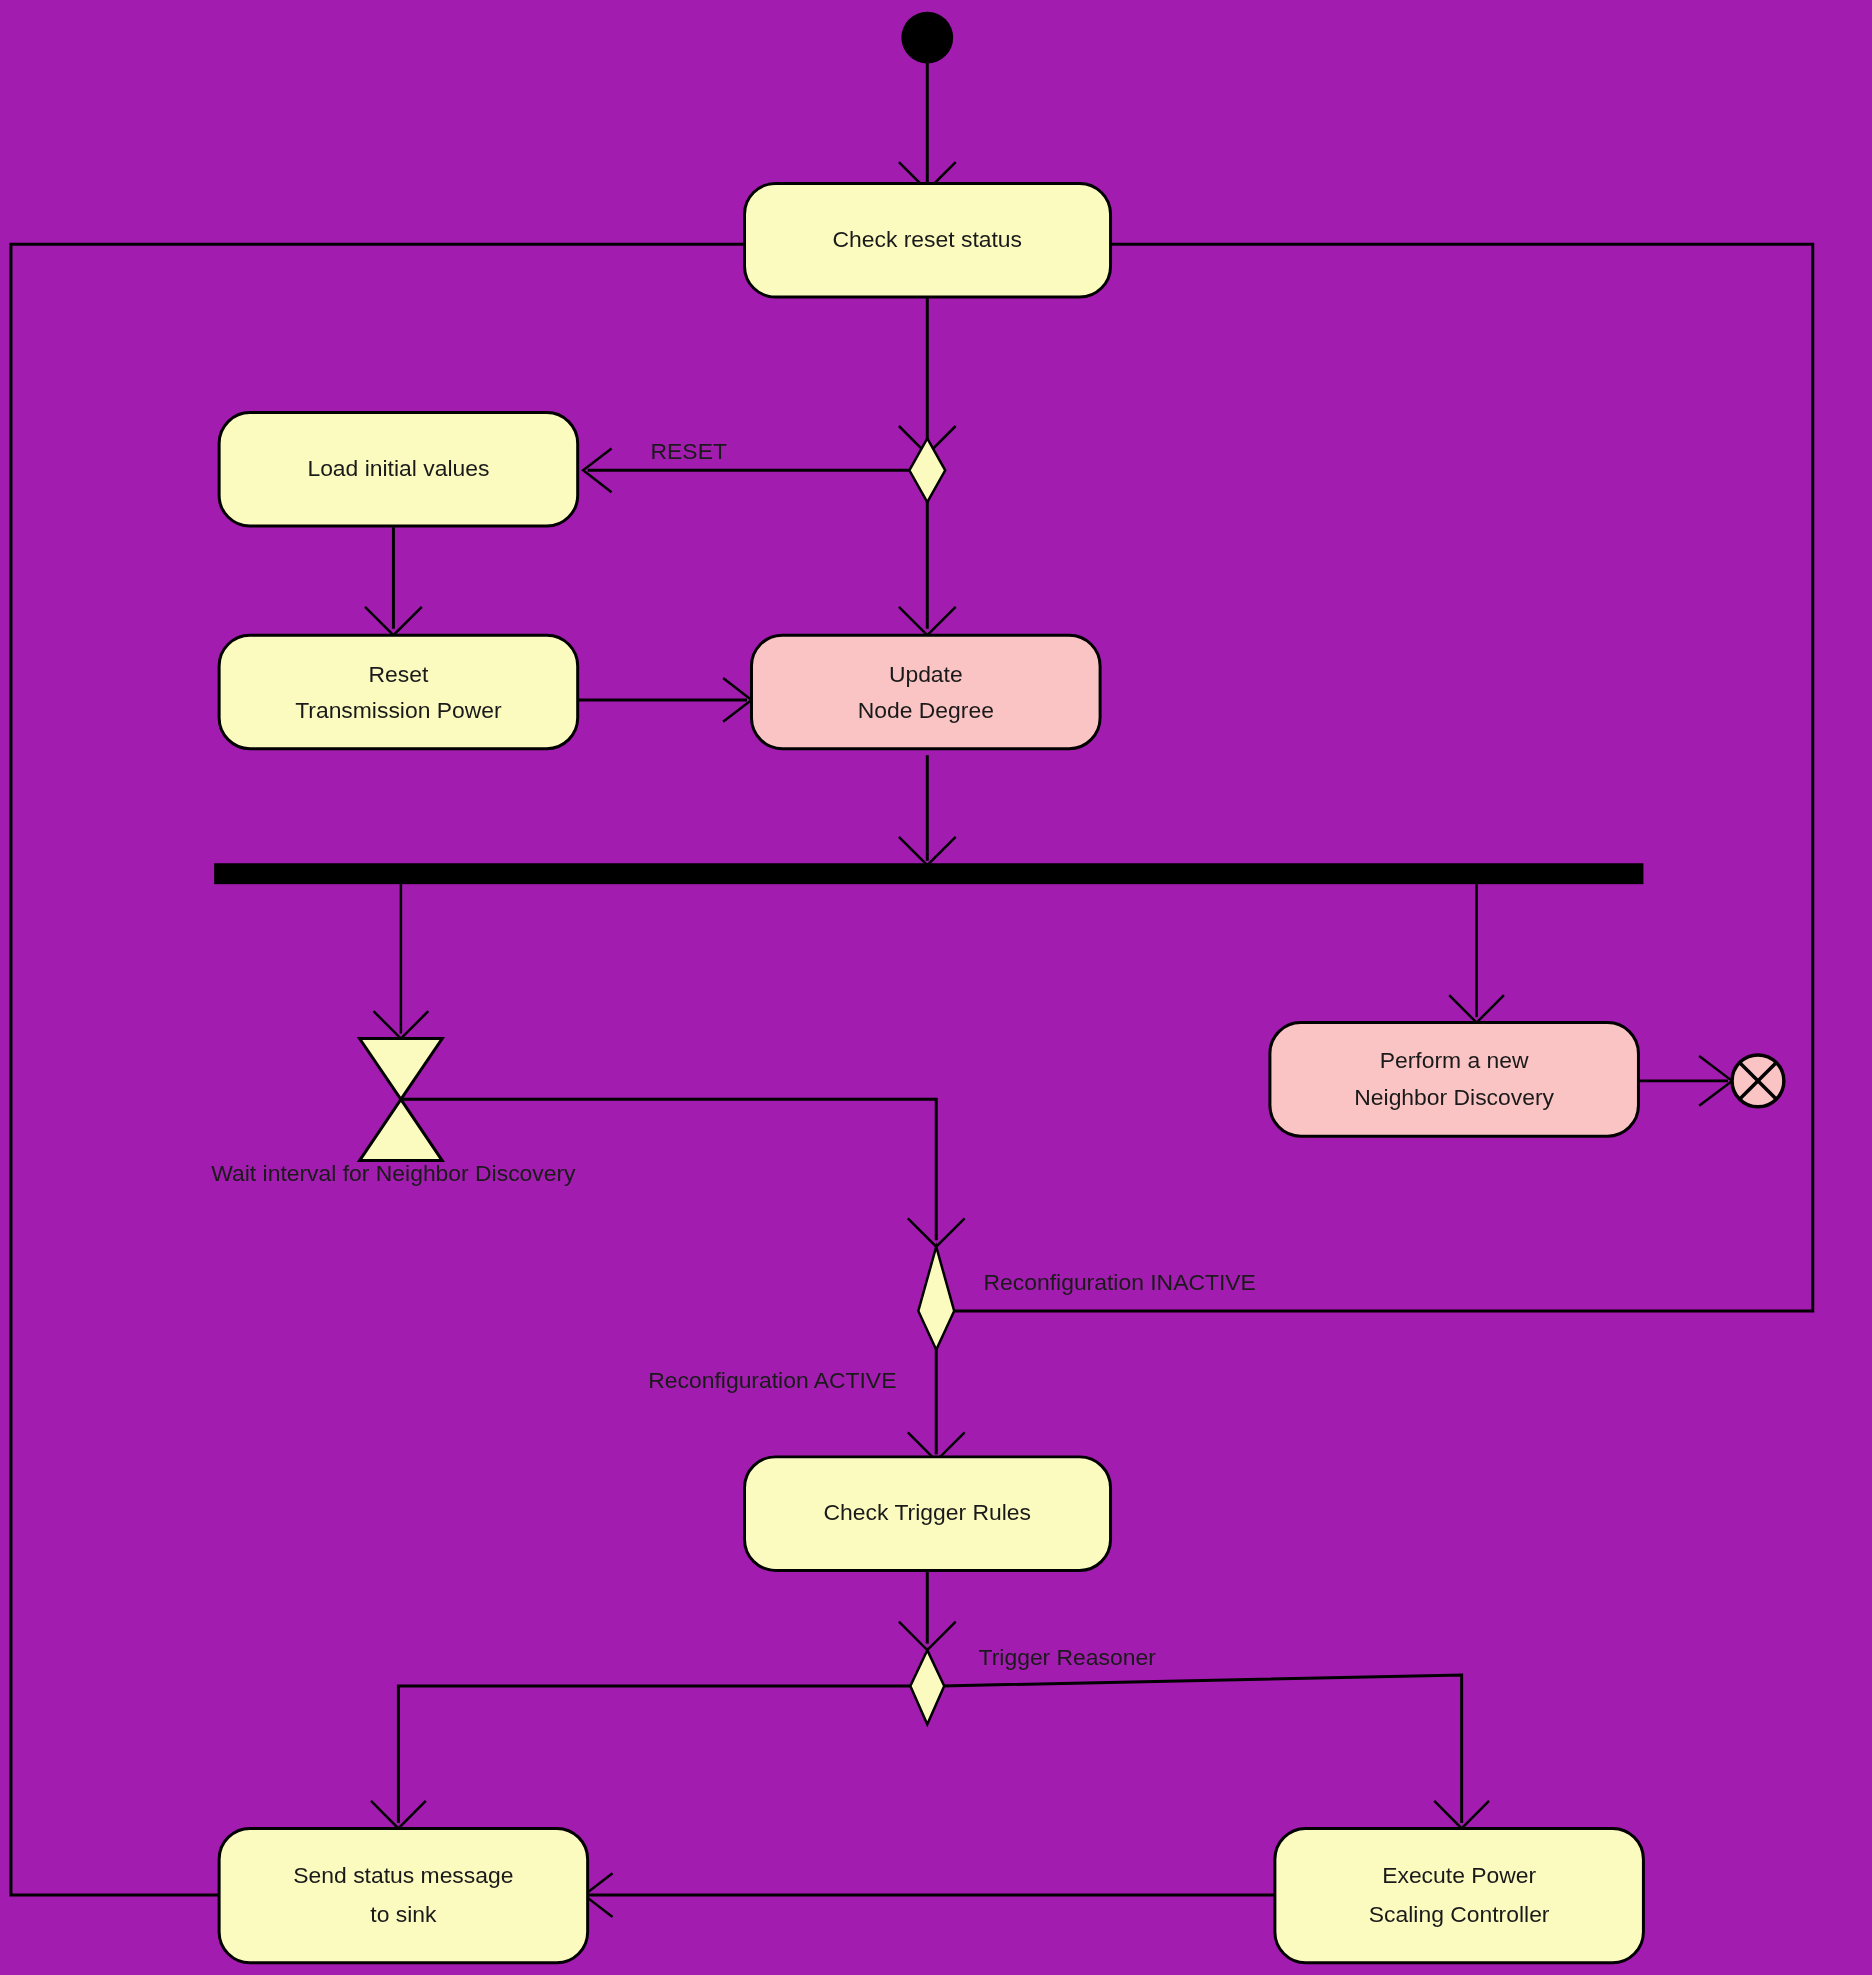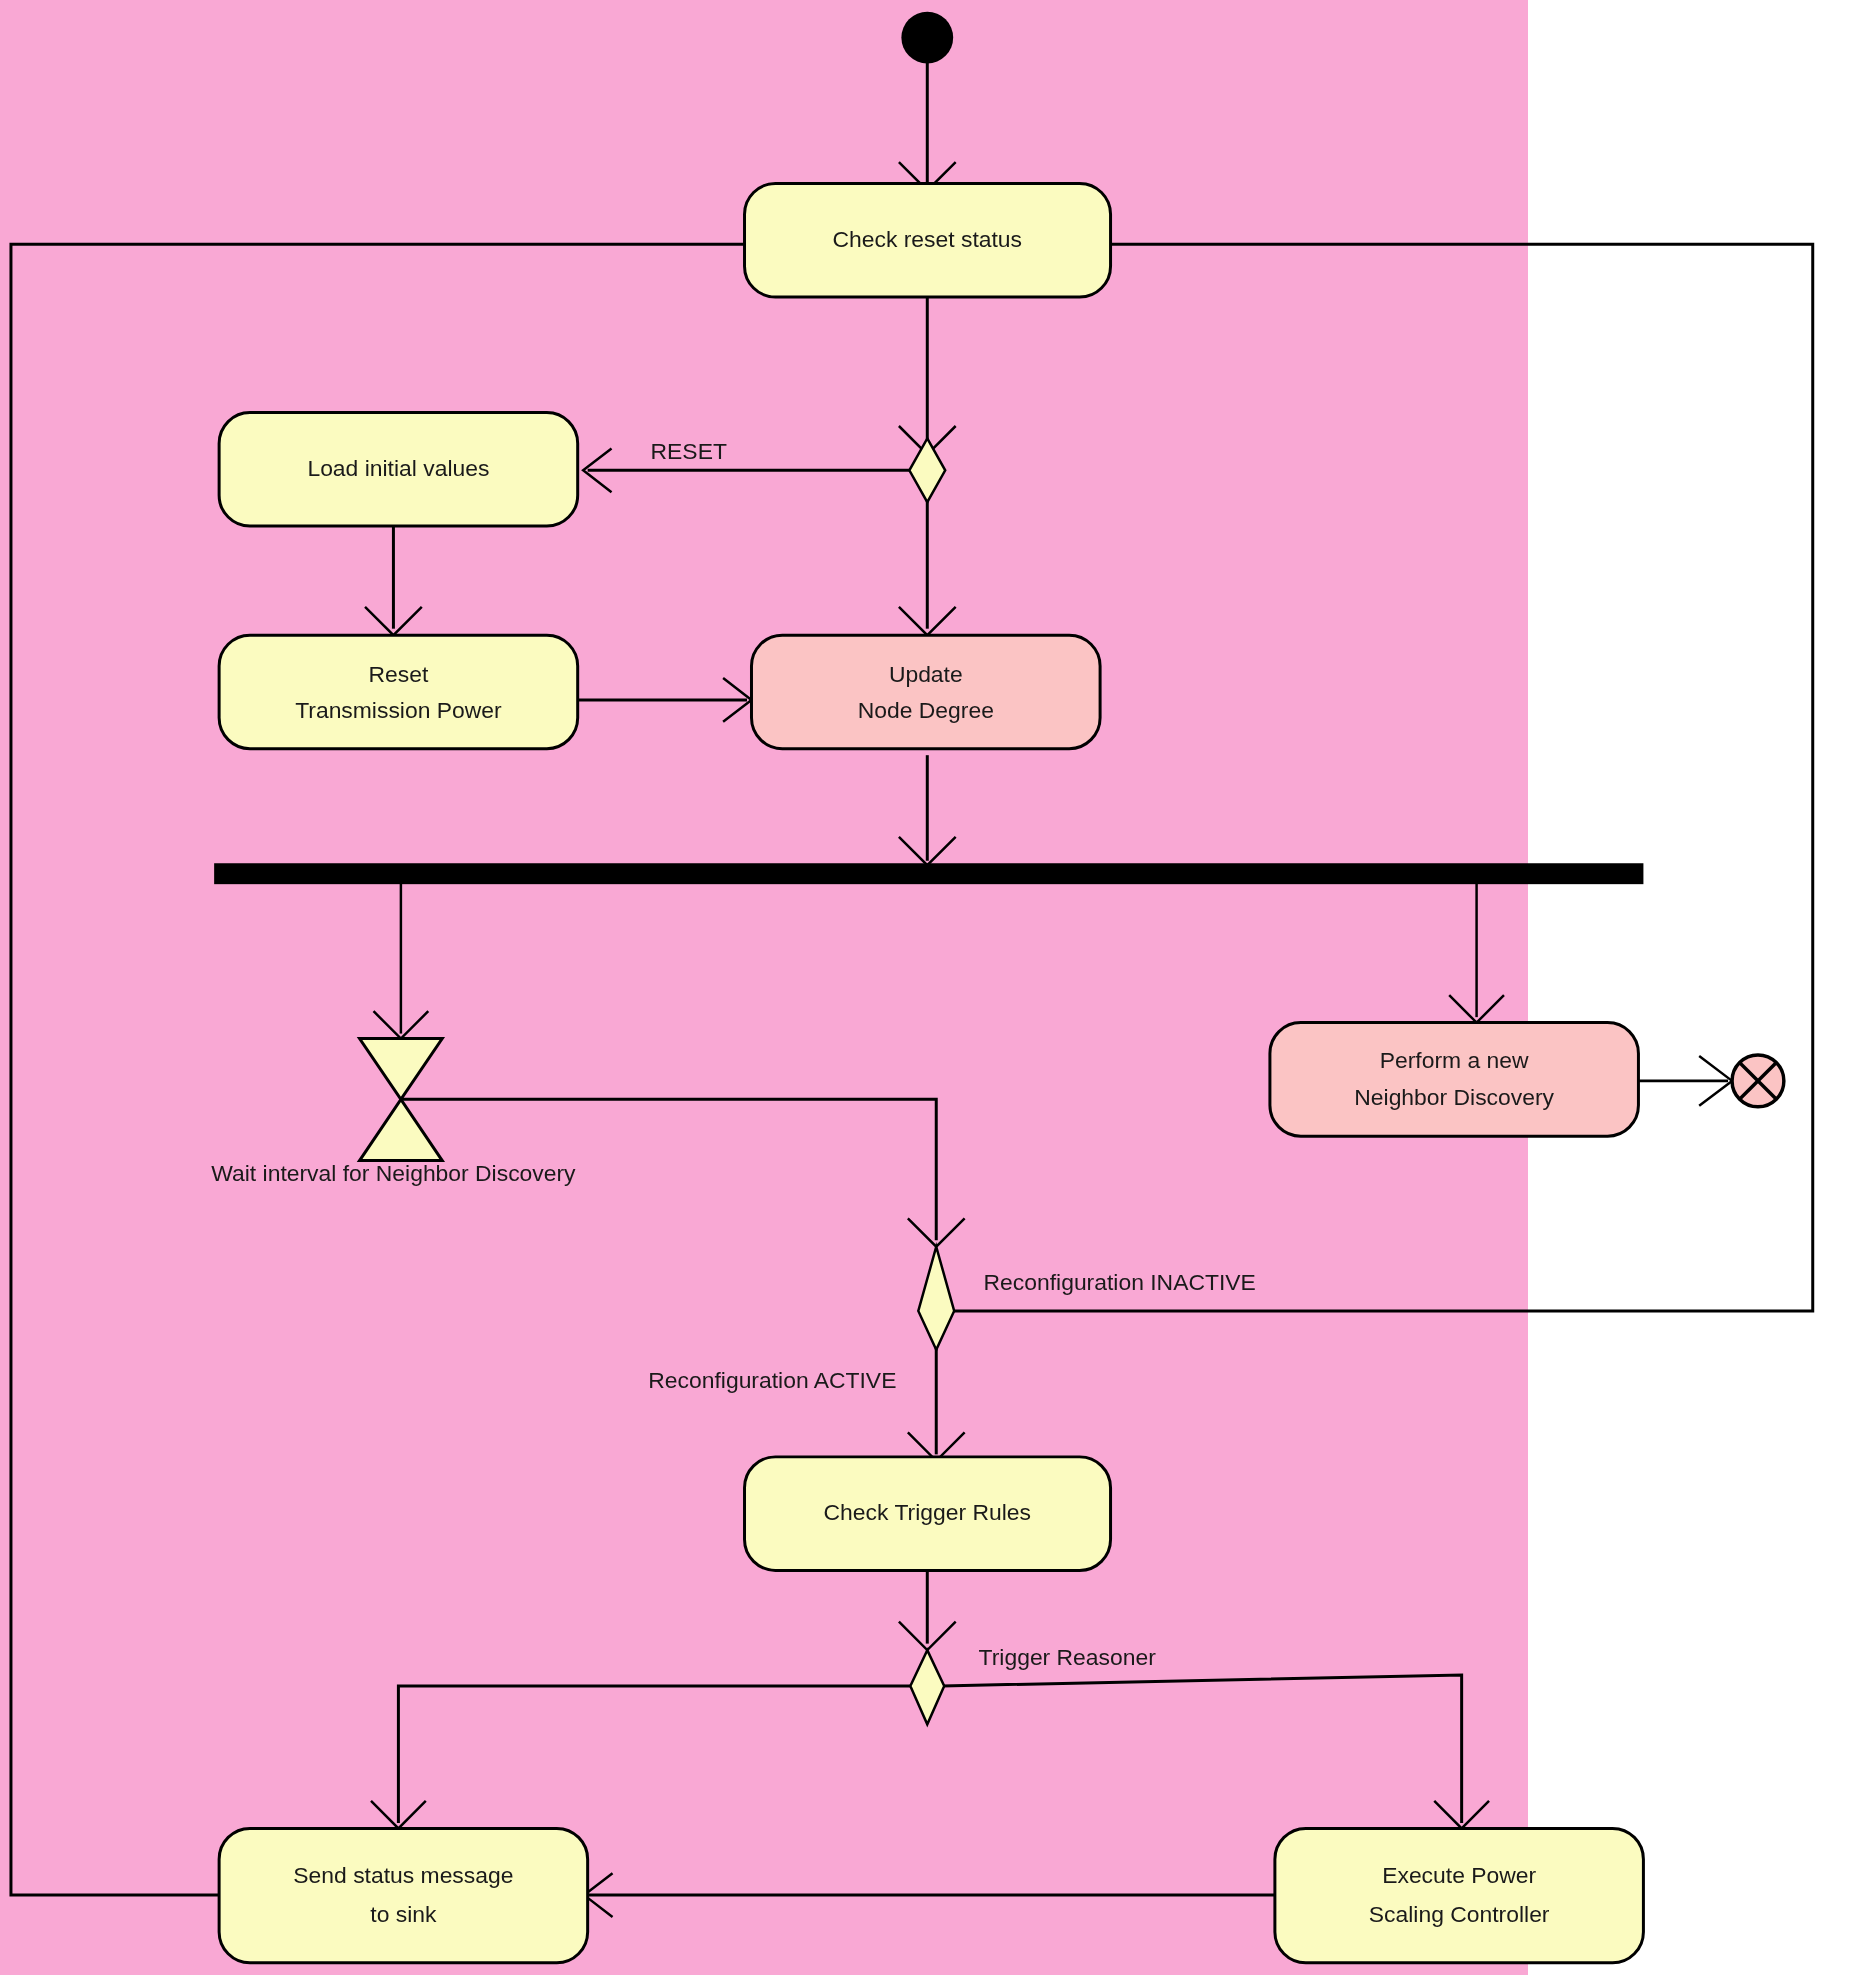--- a/index.html
+++ b/index.html
@@ -2,23 +2,23 @@
 <html style="font-size:8px"><head>
 <meta charset="utf-8">
 <style>
   html, body {
     margin: 0;
     padding: 0;
     background: #ffffff;
   }
   #diagram-root {
     position: relative;
-    width: 1528px;
+    width: 1872px;
     height: 1975px;
-    background: #f9a8d4;
+    background: #a21caf;
     font-family: "Liberation Sans", sans-serif;
   }
   svg.canvas {
     display: block;
     width: 1872px;
     height: 1975px;
   }
   .node-label {
     font-family: "Liberation Sans", sans-serif;
     font-size: 46px;

